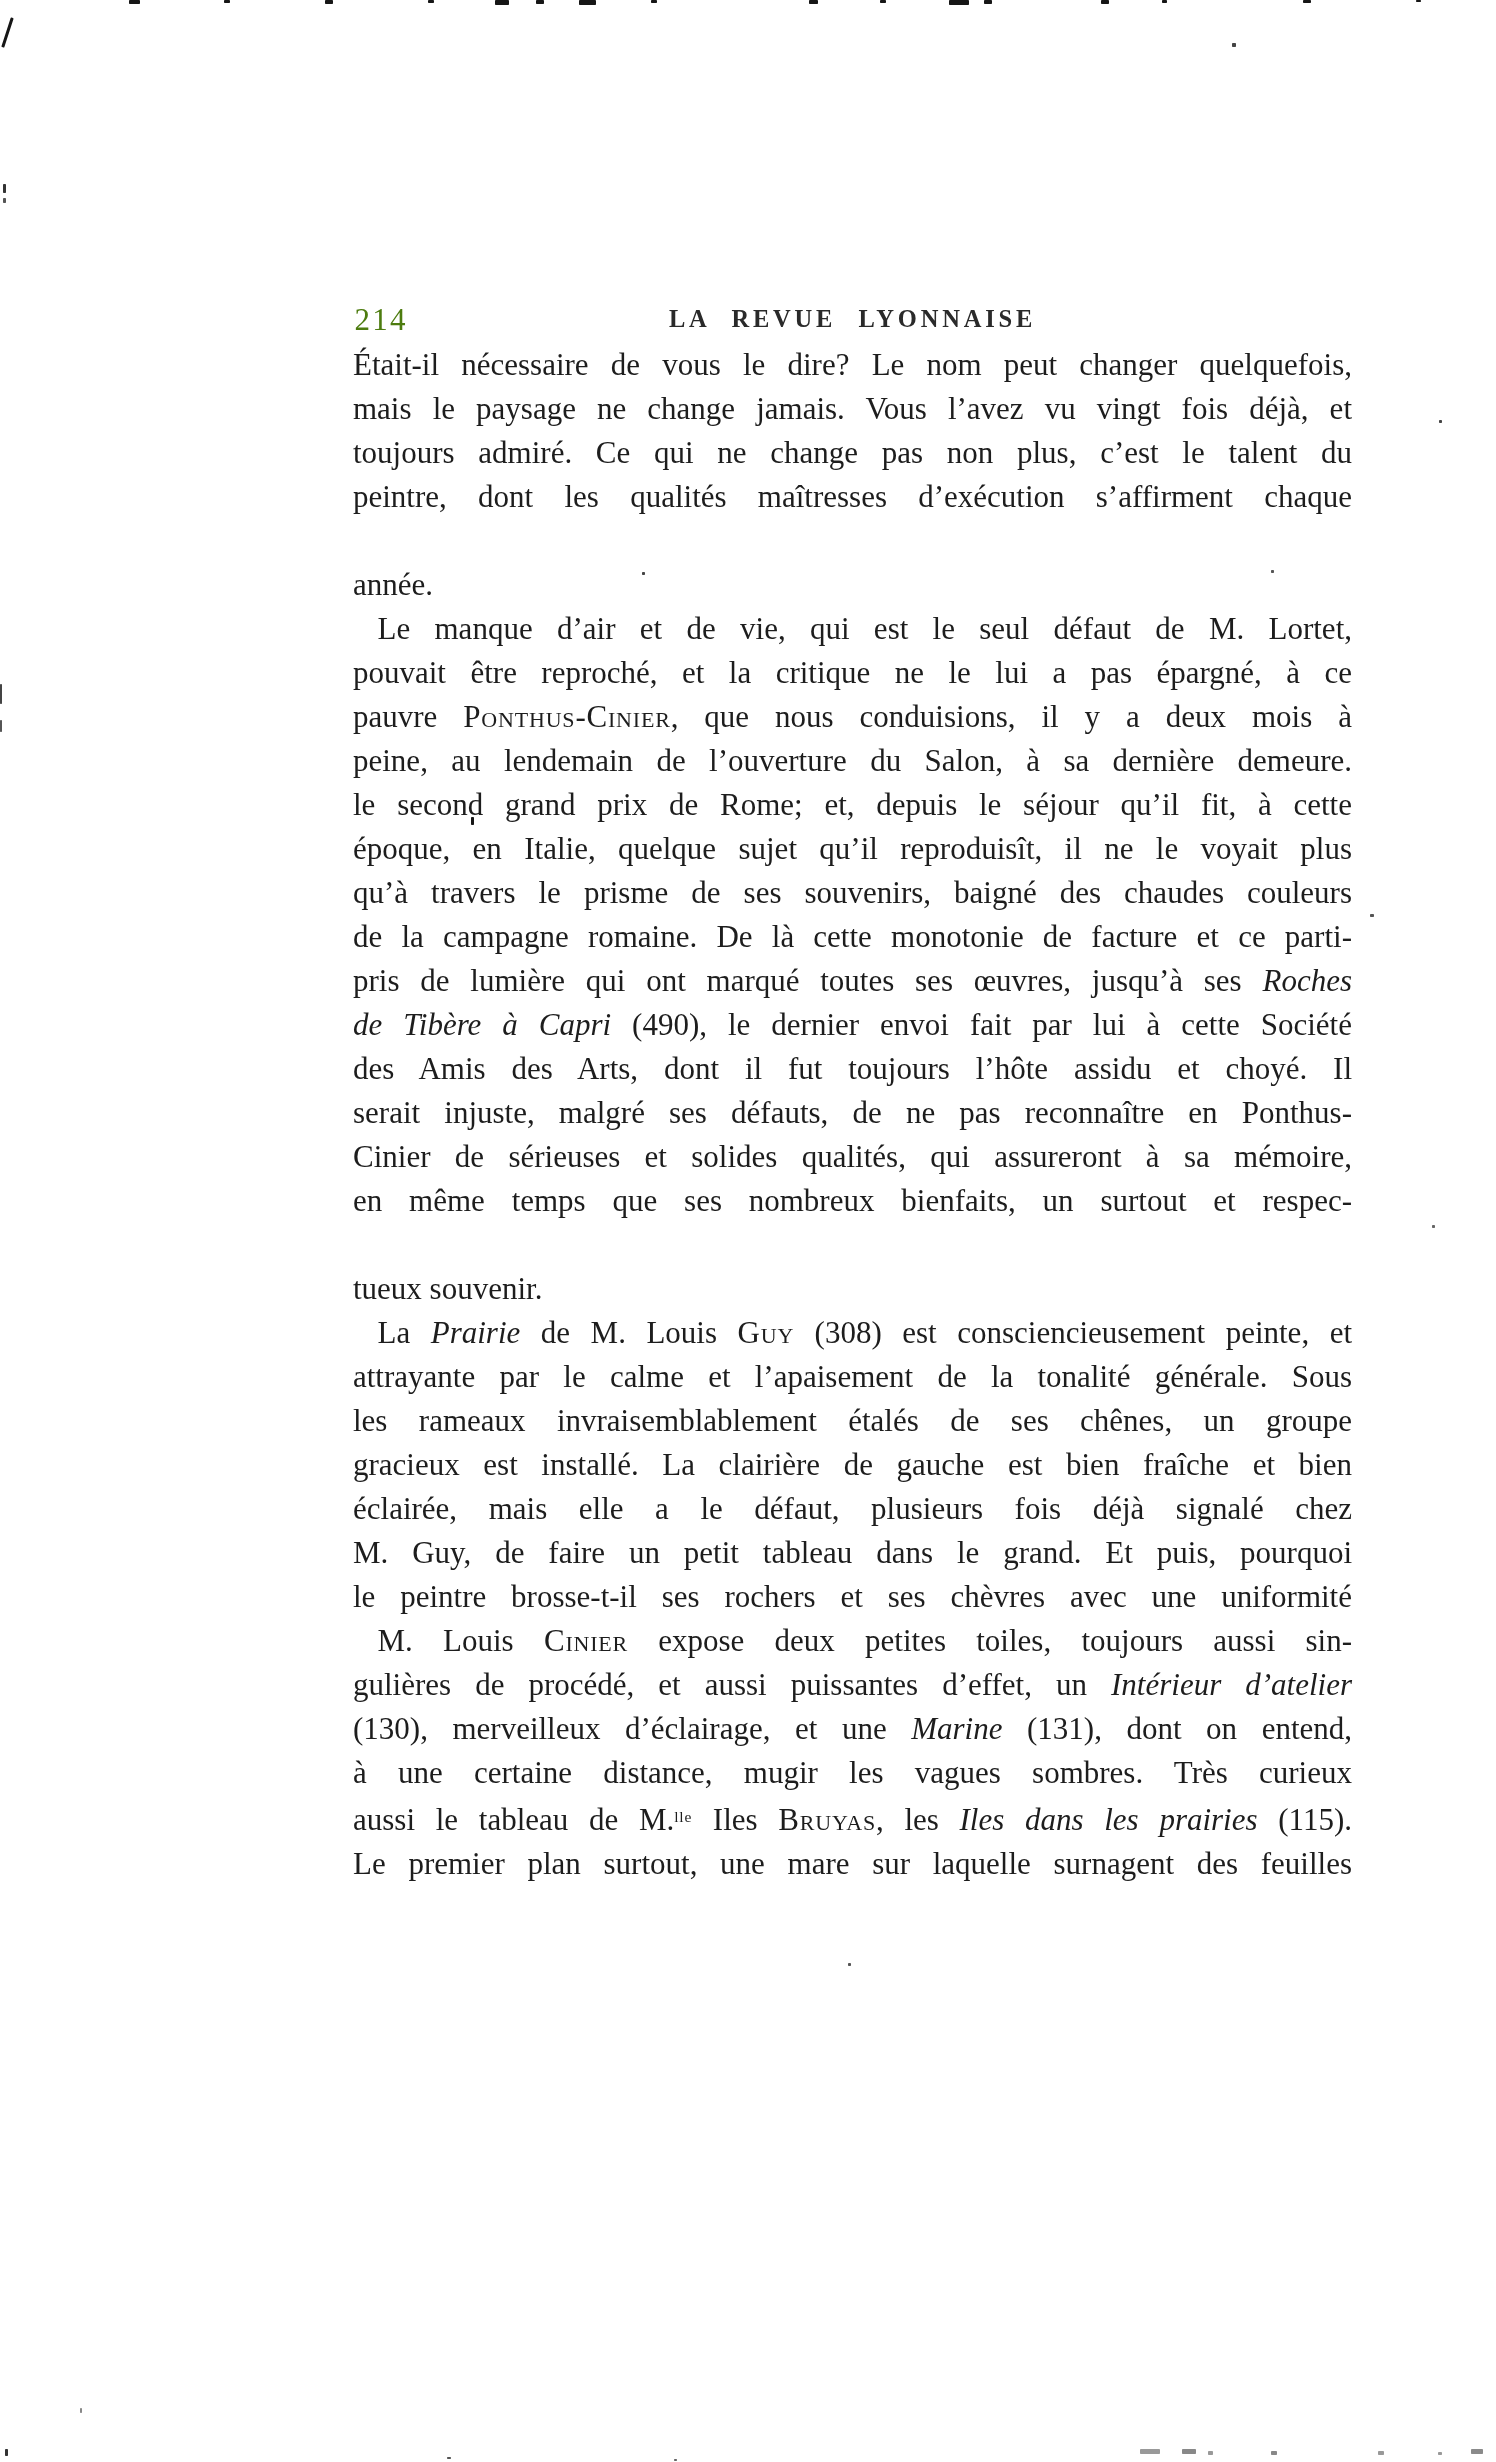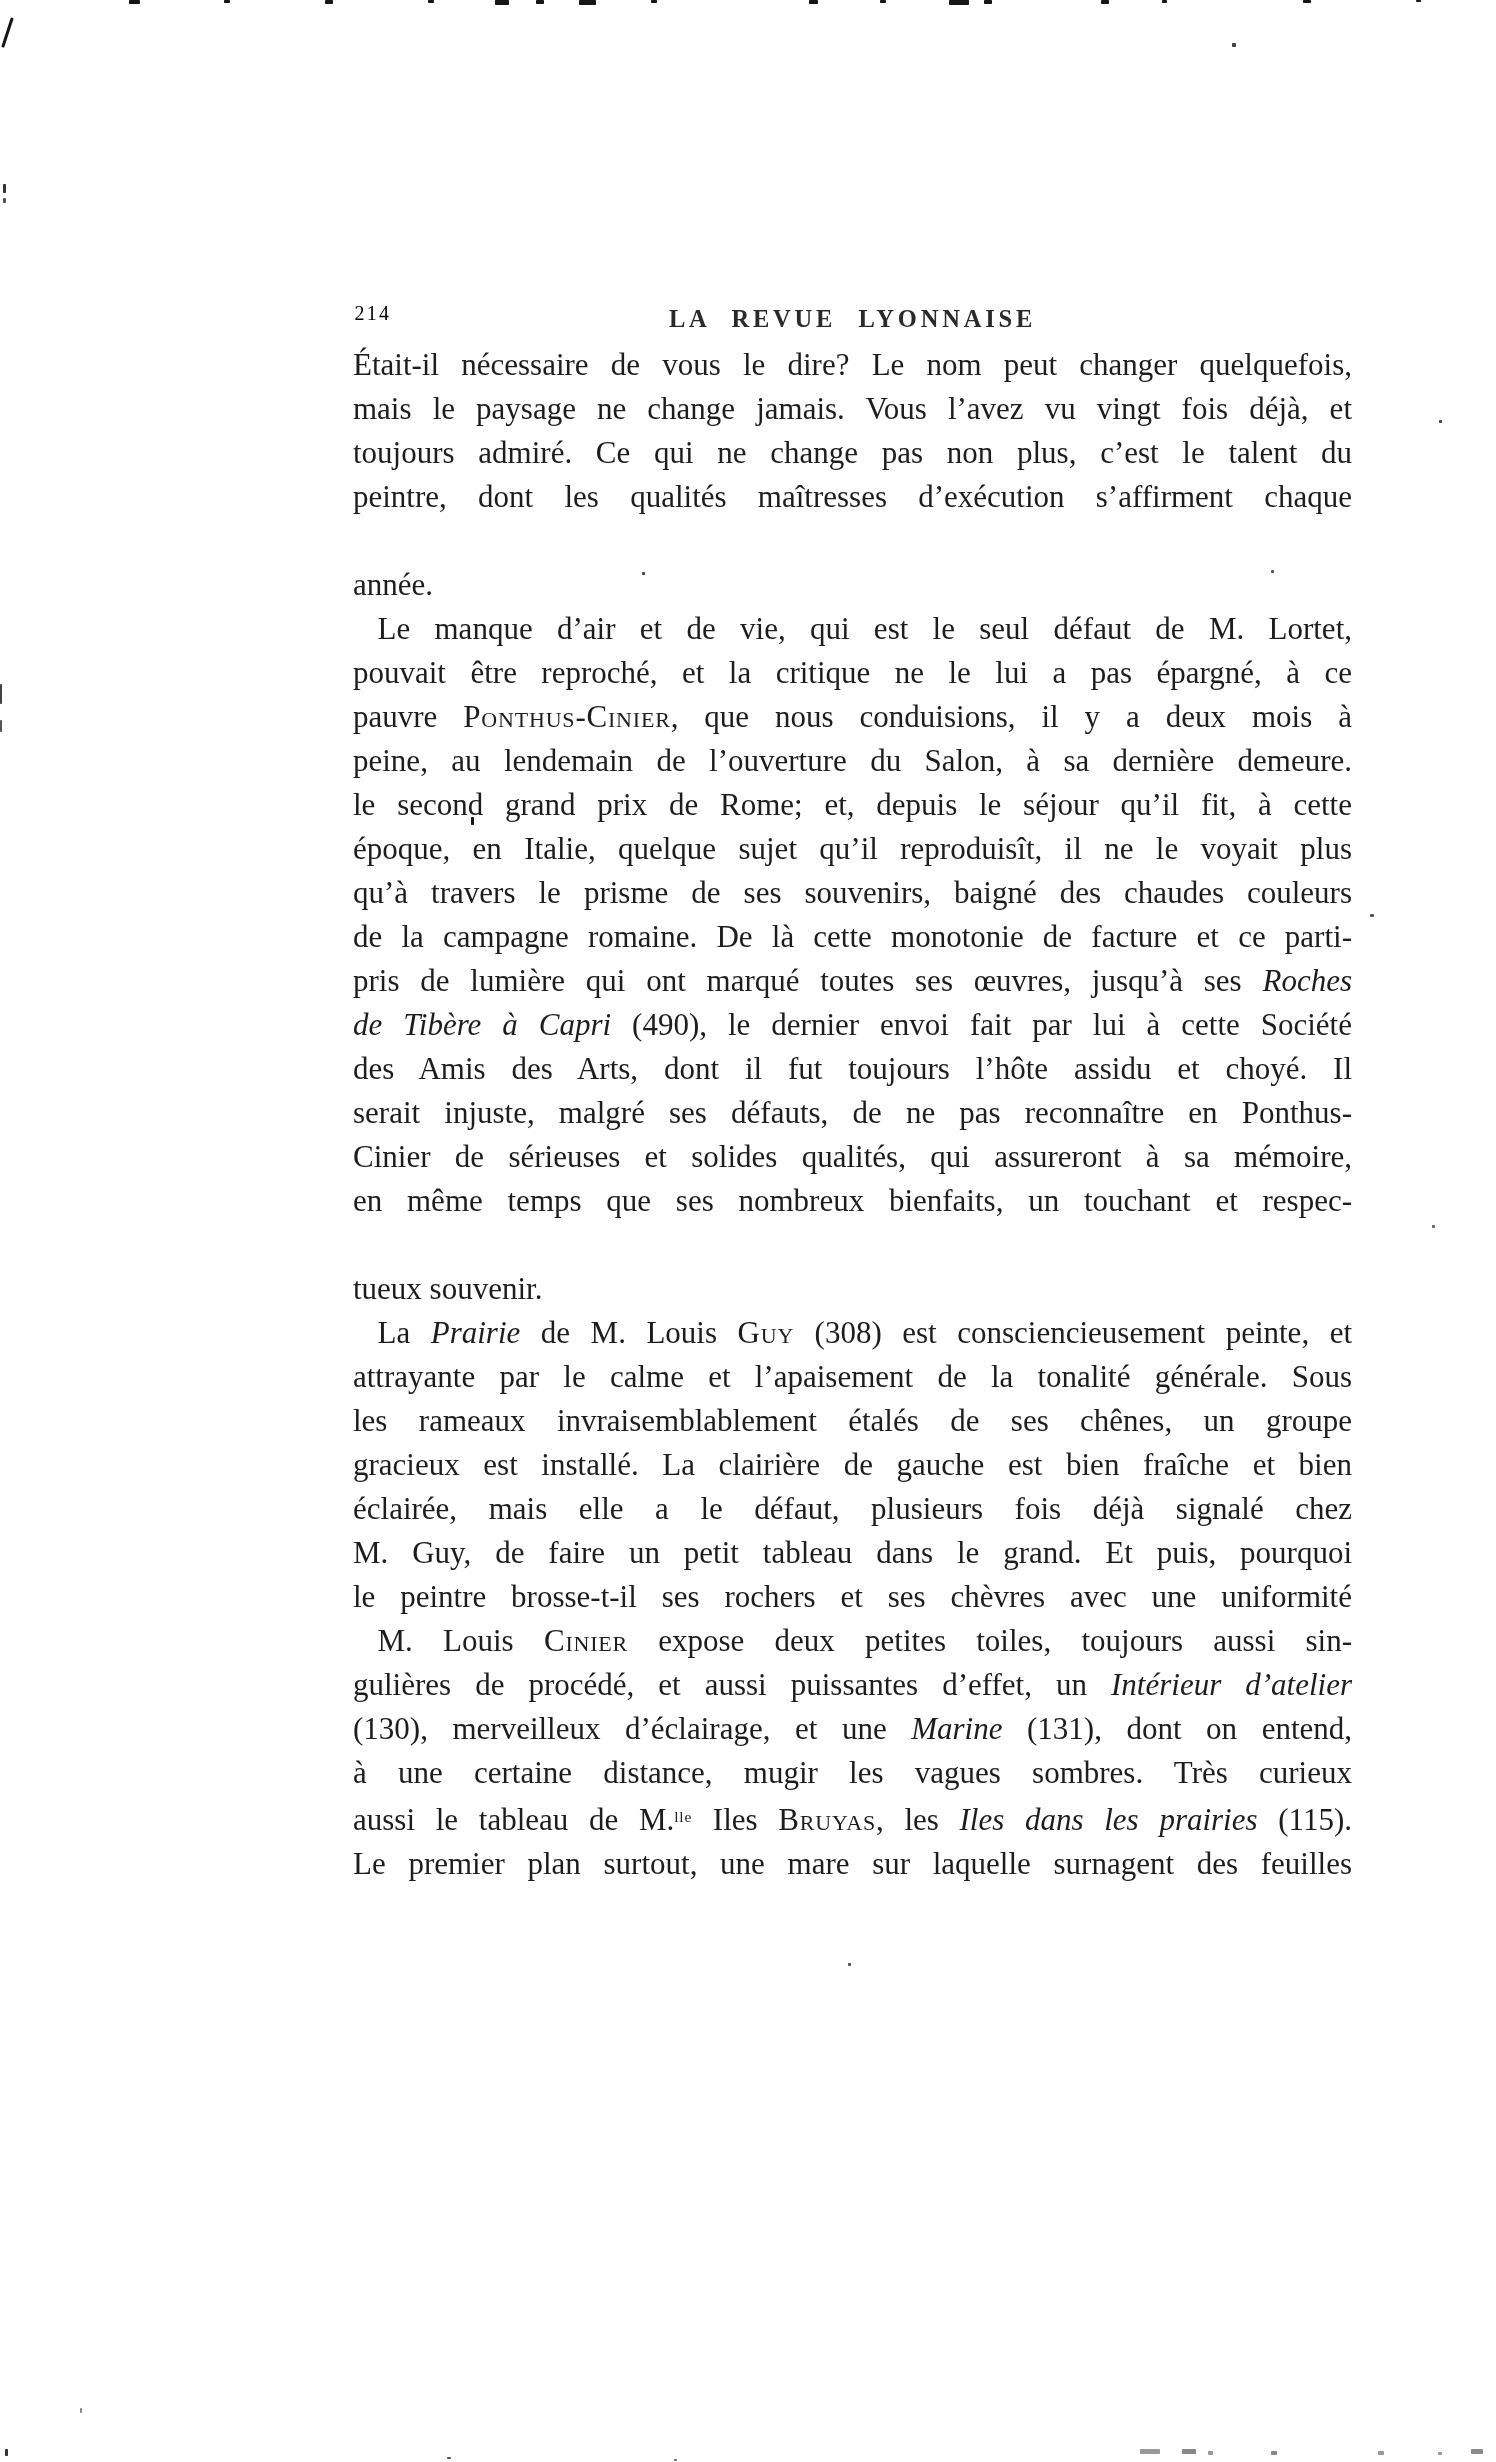--- a/index.html
+++ b/index.html
@@ -9,21 +9,21 @@
     background:#ffffff;
     overflow:hidden;
     font-family:"Liberation Serif", serif;
     color:#1d1d1d;
   }
   .header-row{
     position:absolute;top:300px;left:353px;width:999px;height:38px;
   }
   .page-number{
     position:absolute;left:1.5px;top:1.5px;
-    font-size:20px;letter-spacing:2.3px;color:#000000;
+    font-size:31px;letter-spacing:2.3px;color:#4d7c0f;
   }
   .running-title{
     position:absolute;left:0;right:0;top:4.6px;
     text-align:center;
     font-size:24.5px;letter-spacing:3.8px;word-spacing:12.3px;color:#2a2a2a;font-weight:bold;
   }
   .text-block{
     position:absolute;top:343px;left:353px;width:999px;
     font-size:31px;line-height:44px;
     text-rendering:optimizeLegibility;
@@ -62,21 +62,21 @@
       <div class="line"><span>peine, au lendemain de l’ouverture du Salon, à sa dernière demeure.</span></div>
       <div class="line"><span>le second grand prix de Rome; et, depuis le séjour qu’il fit, à cette</span></div>
       <div class="line"><span>époque, en Italie, quelque sujet qu’il reproduisît, il ne le voyait plus</span></div>
       <div class="line"><span>qu’à travers le prisme de ses souvenirs, baigné des chaudes couleurs</span></div>
       <div class="line"><span>de la campagne romaine. De là cette monotonie de facture et ce parti-</span></div>
       <div class="line"><span>pris de lumière qui ont marqué toutes ses œuvres, jusqu’à ses </span><span class="it">Roches</span></div>
       <div class="line"><span class="it">de Tibère à Capri</span><span> (490), le dernier envoi fait par lui à cette Société</span></div>
       <div class="line"><span>des Amis des Arts, dont il fut toujours l’hôte assidu et choyé. Il</span></div>
       <div class="line"><span>serait injuste, malgré ses défauts, de ne pas reconnaître en Ponthus-</span></div>
       <div class="line"><span>Cinier de sérieuses et solides qualités, qui assureront à sa mémoire,</span></div>
-      <div class="line"><span>en même temps que ses nombreux bienfaits, un touchant et respec-</span></div>
+      <div class="line"><span>en même temps que ses nombreux bienfaits, un surtout et respec-</span></div>
       <div class="line flush"><span>tueux souvenir.</span></div>
       <div class="line indent"><span>La </span><span class="it">Prairie</span><span> de M. Louis </span><span class="sc">Guy</span><span> (308) est consciencieusement peinte, et</span></div>
       <div class="line"><span>attrayante par le calme et l’apaisement de la tonalité générale. Sous</span></div>
       <div class="line"><span>les rameaux invraisemblablement étalés de ses chênes, un groupe</span></div>
       <div class="line"><span>gracieux est installé. La clairière de gauche est bien fraîche et bien</span></div>
       <div class="line"><span>éclairée, mais elle a le défaut, plusieurs fois déjà signalé chez</span></div>
       <div class="line"><span>M. Guy, de faire un petit tableau dans le grand. Et puis, pourquoi</span></div>
       <div class="line"><span>le peintre brosse-t-il ses rochers et ses chèvres avec une uniformité</span></div>
       <div class="line indent"><span>M. Louis </span><span class="sc">Cinier</span><span> expose deux petites toiles, toujours aussi sin-</span></div>
       <div class="line"><span>gulières de procédé, et aussi puissantes d’effet, un </span><span class="it">Intérieur d’atelier</span></div>

